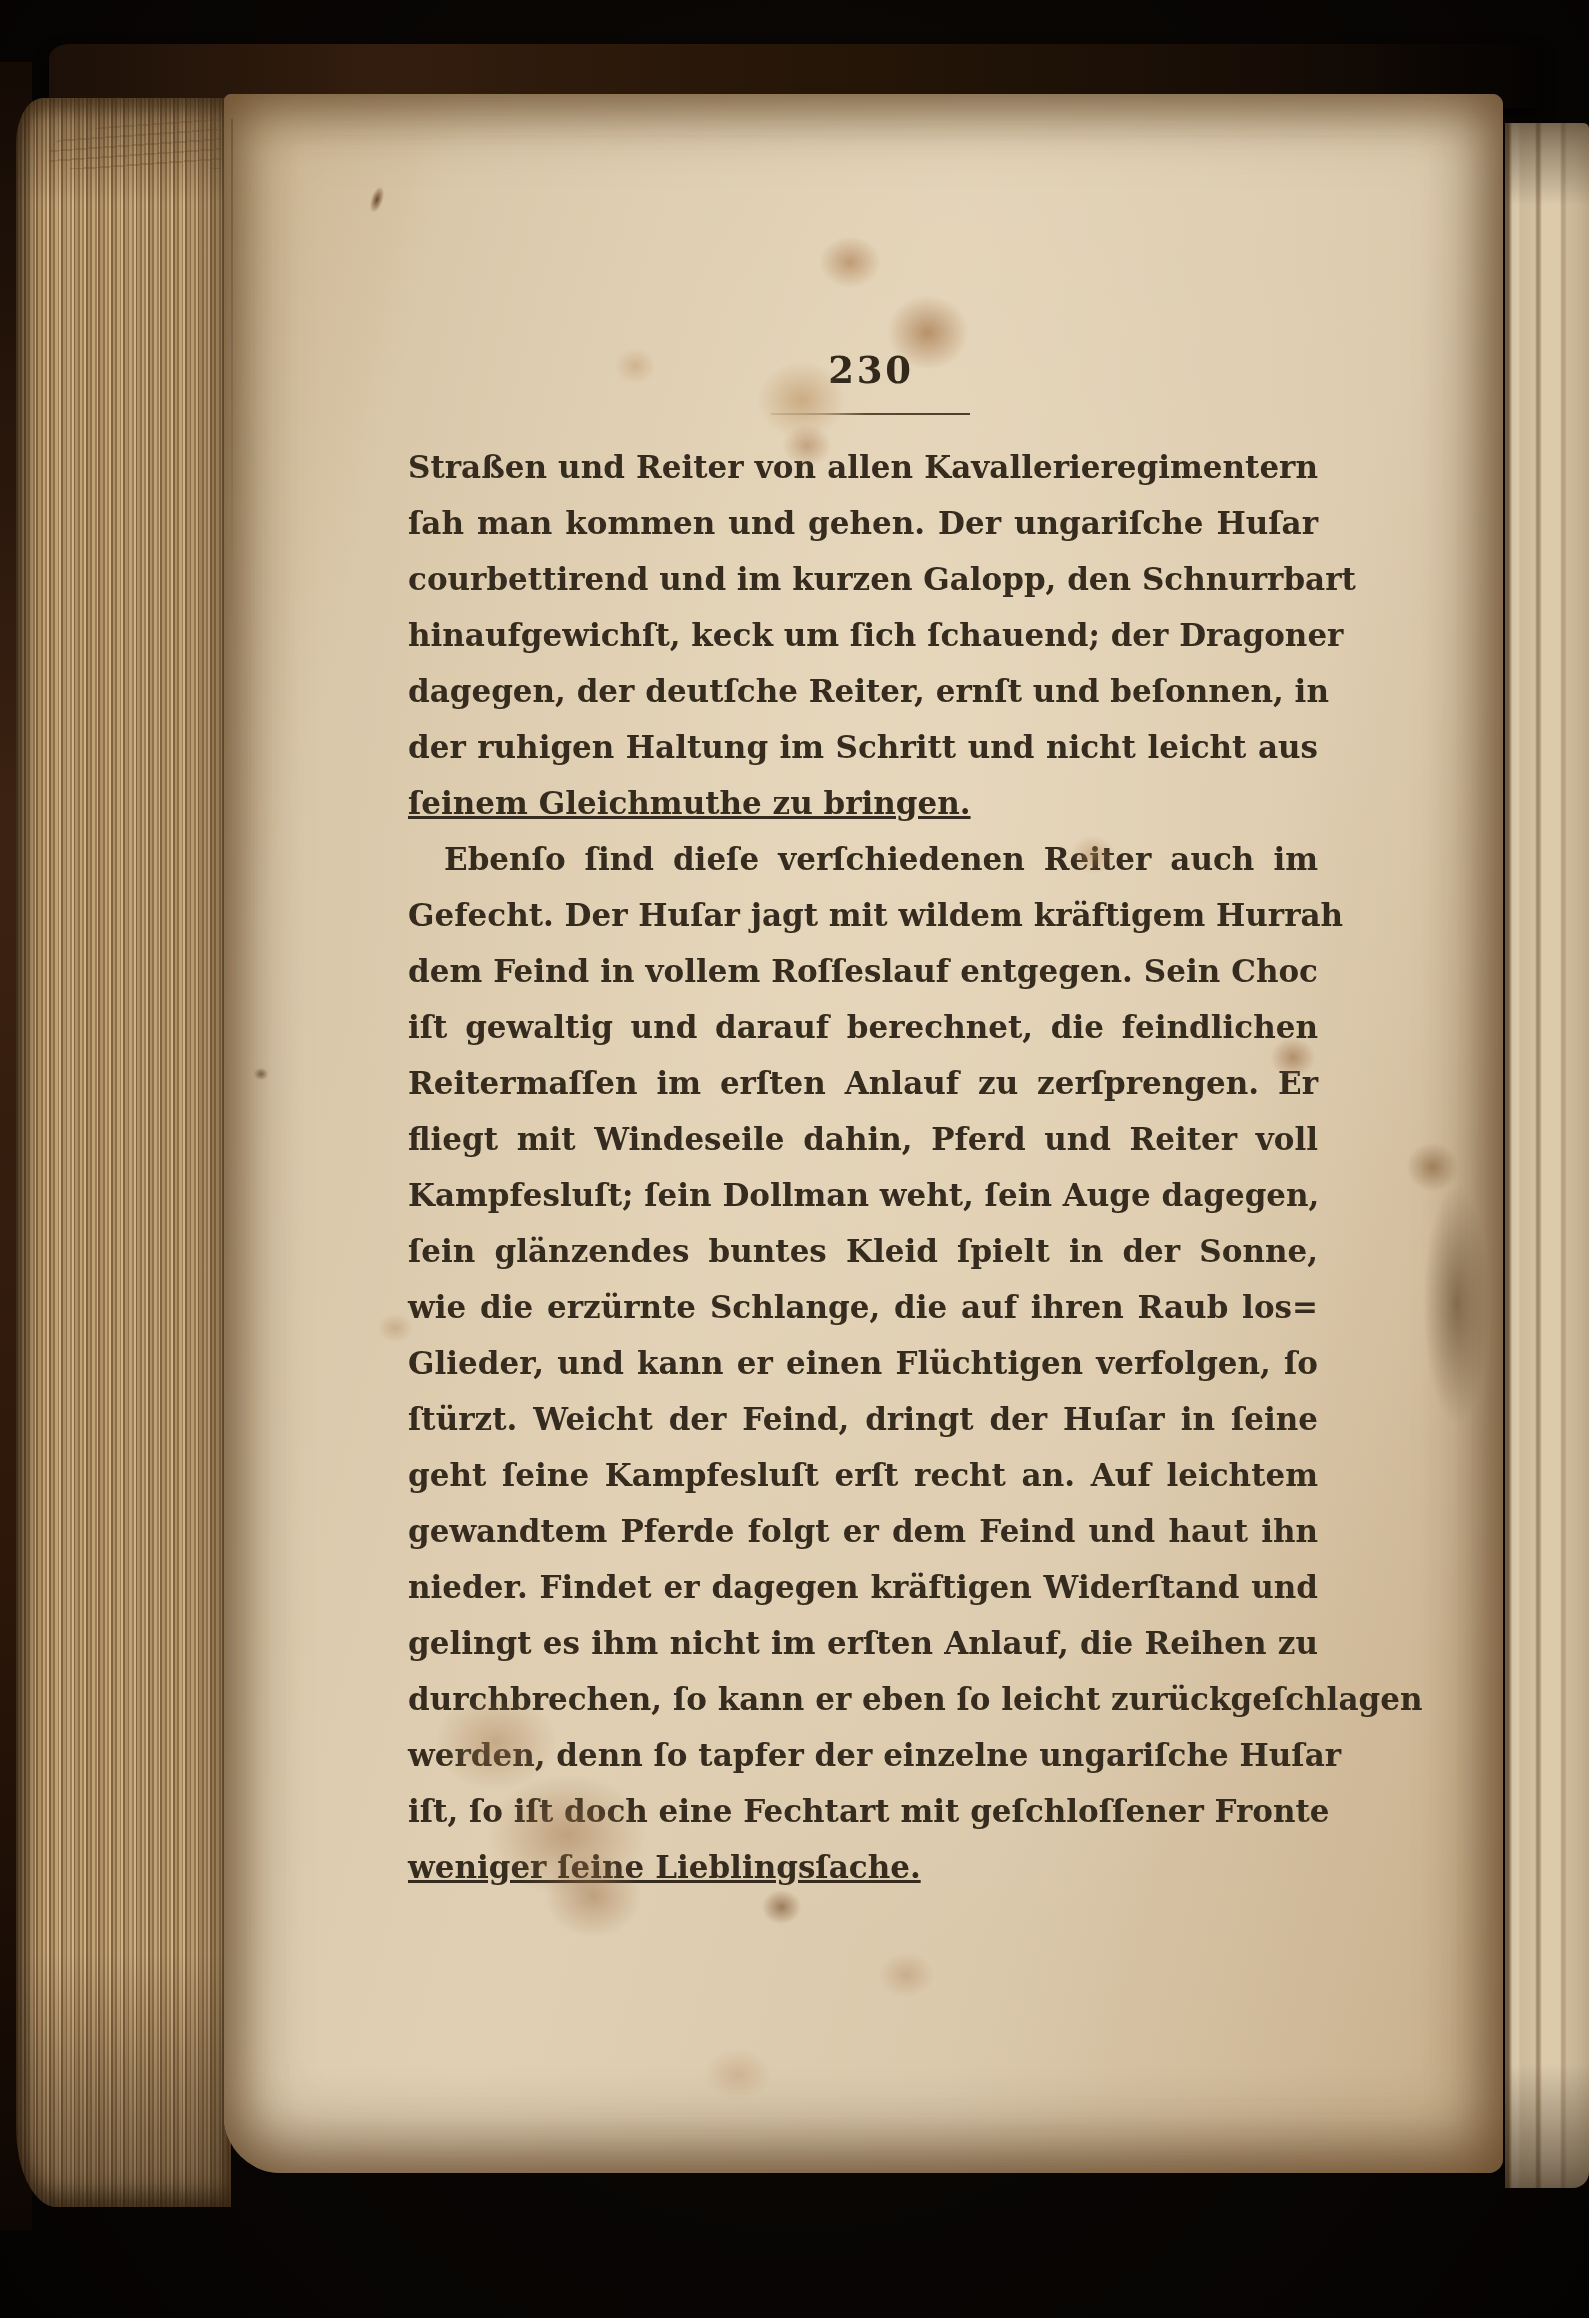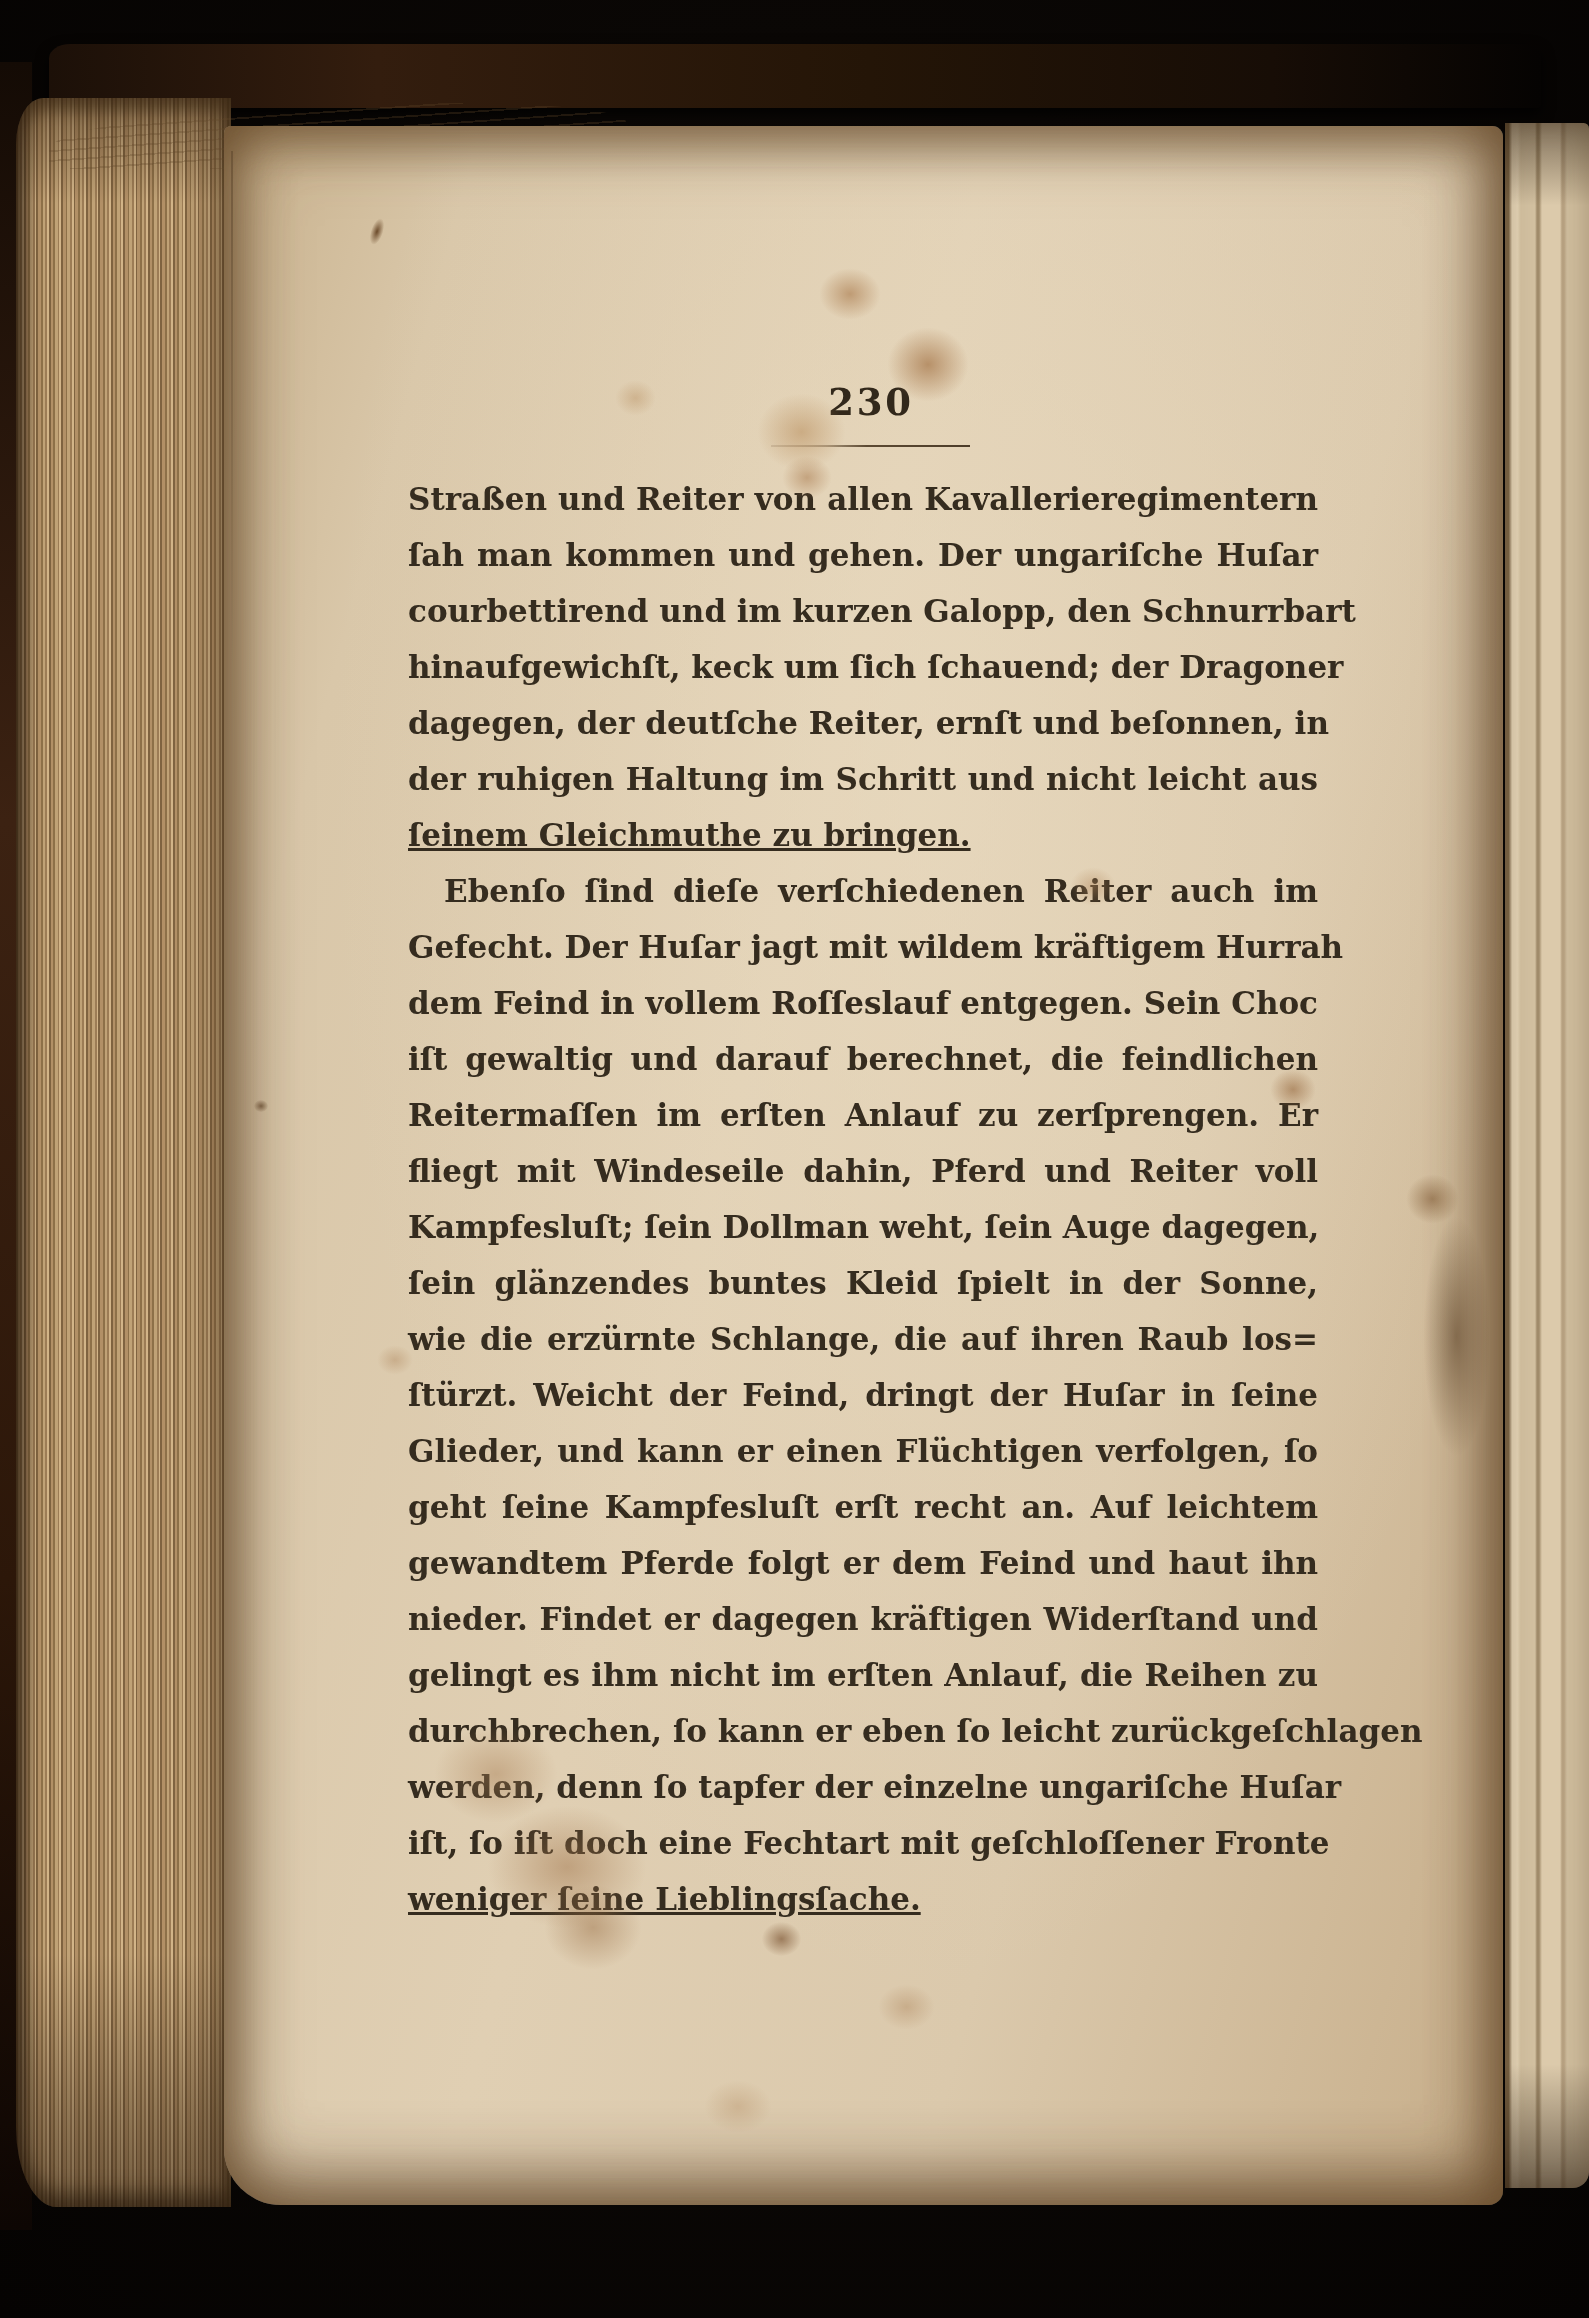--- a/index.html
+++ b/index.html
@@ -46,21 +46,20 @@
     background:
       radial-gradient(ellipse at 55% 32%, rgba(236,222,196,.55), rgba(0,0,0,0) 60%),
       linear-gradient(105deg,#c9b28e 0%,#d9c7a9 14%,#e0cfb3 42%,#dbc9ac 68%,#c7ae8a 100%);
     border-radius:7.1px 10.7px 14.2px 57px;
     box-shadow:
       inset 0 0 84px rgba(96,66,32,.38),
       inset 19.5px 0 49px rgba(96,66,32,.30),
       inset -23px 0 53px rgba(86,56,26,.33),
       inset 0 -30px 67px rgba(72,46,20,.42),
       inset 0 23px 44px rgba(90,62,30,.30);
-    margin-top: 32px;
   }
   .crease{
     left:7.1px;top:25px;width:1.8px;height:515px;
     background:linear-gradient(180deg, rgba(92,70,44,.55), rgba(92,70,44,0));
   }
 
   
   .right-edges{
     left:1505px;top:123px;width:84px;height:2065px;
     background:
@@ -124,22 +123,22 @@
       <div class="para indent">
         <div class="line">Ebenſo ſind dieſe verſchiedenen Reiter auch im</div>
         <div class="line">Gefecht.  Der Huſar jagt mit wildem kräftigem Hurrah</div>
         <div class="line">dem Feind in vollem Roſſeslauf entgegen.  Sein Choc</div>
         <div class="line">iſt gewaltig und darauf berechnet, die feindlichen</div>
         <div class="line">Reitermaſſen im erſten Anlauf zu zerſprengen.  Er</div>
         <div class="line">fliegt mit Windeseile dahin, Pferd und Reiter voll</div>
         <div class="line">Kampfesluſt; ſein Dollman weht, ſein Auge dagegen,</div>
         <div class="line">ſein glänzendes buntes Kleid ſpielt in der Sonne,</div>
         <div class="line">wie die erzürnte Schlange, die auf ihren Raub los=</div>
+        <div class="line">Glieder, und kann er einen Flüchtigen verfolgen, ſo</div>
         <div class="line">ſtürzt.  Weicht der Feind, dringt der Huſar in ſeine</div>
-        <div class="line">Glieder, und kann er einen Flüchtigen verfolgen, ſo</div>
         <div class="line">geht ſeine Kampfesluſt erſt recht an.  Auf leichtem</div>
         <div class="line">gewandtem Pferde folgt er dem Feind und haut ihn</div>
         <div class="line">nieder.  Findet er dagegen kräftigen Widerſtand und</div>
         <div class="line">gelingt es ihm nicht im erſten Anlauf, die Reihen zu</div>
         <div class="line">durchbrechen, ſo kann er eben ſo leicht zurückgeſchlagen</div>
         <div class="line">werden, denn ſo tapfer der einzelne ungariſche Huſar</div>
         <div class="line">iſt, ſo iſt doch eine Fechtart mit geſchloſſener Fronte</div>
         <div class="line last">weniger ſeine Lieblingsſache.</div>
       </div>
     </div>

